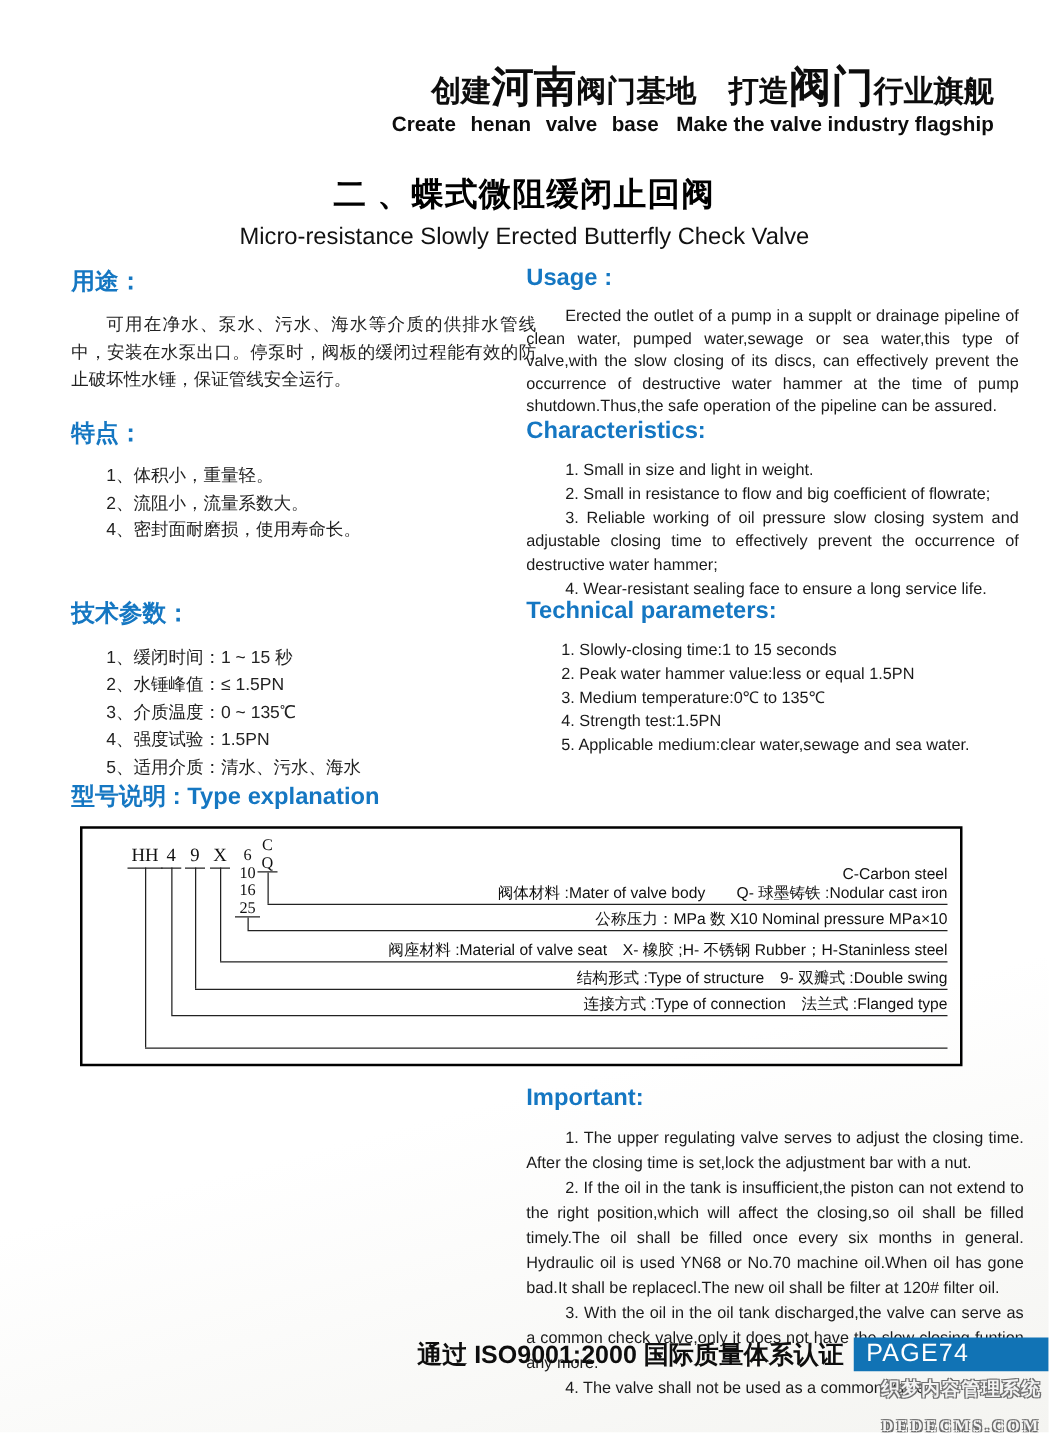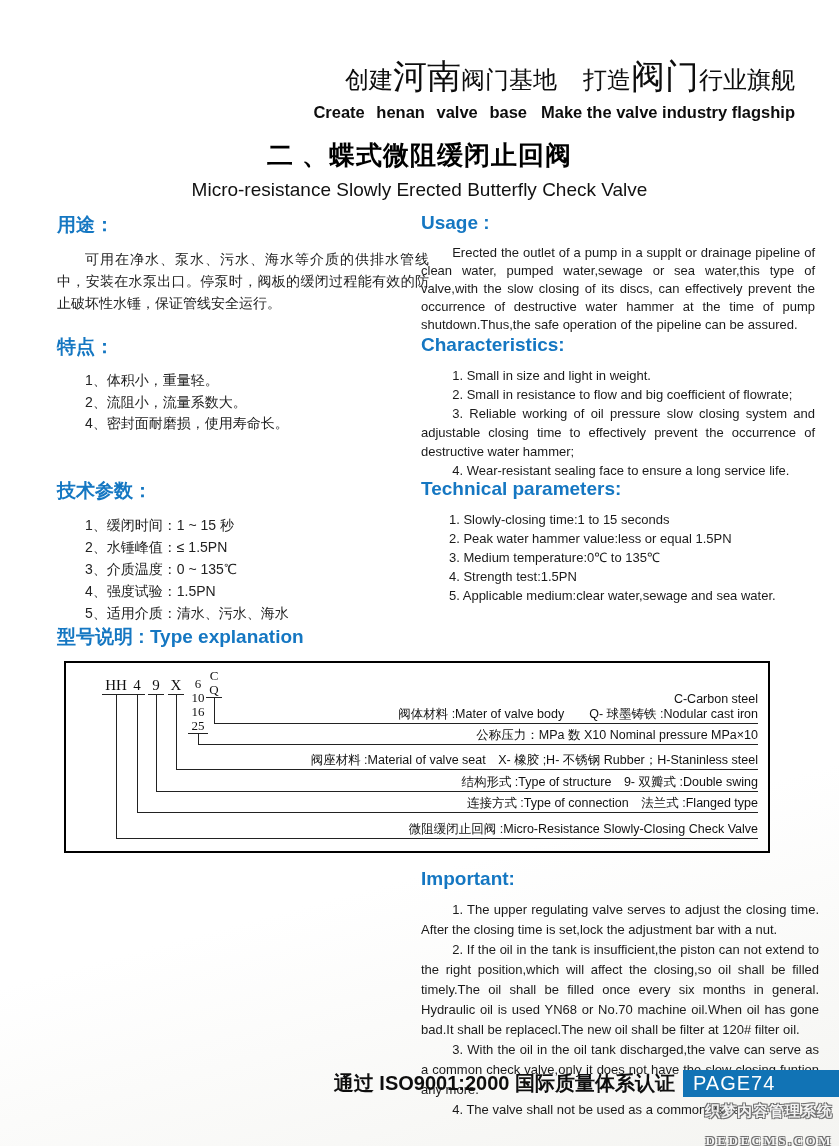--- a/index.html
+++ b/index.html
@@ -3,21 +3,21 @@
 <meta charset="utf-8">
 <style>
   html,body{margin:0;padding:0;background:#ffffff;}
   .page{
     position:relative;width:839px;height:1146px;margin:0 auto;
     background:linear-gradient(165deg,#ffffff 72%,#f4f4f1 100%);
     font-family:"Liberation Sans",sans-serif;color:#1c1c1c;overflow:hidden;
   }
   
   .hdr{position:absolute;top:56px;right:44px;text-align:right;color:#0d0d0d;}
-  .hdr .cn{font-weight:normal;line-height:40px;white-space:nowrap;}
+  .hdr .cn{font-weight:bold;line-height:28px;white-space:nowrap;}
   .hdr .cn .sm{font-size:24px;}
   .hdr .cn .lg{font-size:34px;}
   .hdr .cn .gap{display:inline-block;width:26px;}
   .hdr .en{font-size:16.5px;font-weight:bold;margin-top:0px;white-space:nowrap;}
   .hdr .en .wsp{word-spacing:7px;}
   .hdr .en .gap{display:inline-block;width:14px;}
   
   .titleblk{position:absolute;top:138px;left:0;width:100%;text-align:center;}
   .titleblk .t-cn{font-size:26px;font-weight:bold;color:#000;letter-spacing:1px;}
   .titleblk .t-en{font-size:19px;color:#111;margin-top:6px;}
@@ -158,23 +158,20 @@
       </div>
     <div class="rowlbl" style="top:90px;">
         <div>阀座材料 :Material of valve seat　X- 橡胶 ;H- 不锈钢 Rubber；H-Staninless steel</div>
       </div>
     <div class="rowlbl" style="top:112px;">
         <div>结构形式 :Type of structure　9- 双瓣式 :Double swing</div>
       </div>
     <div class="rowlbl" style="top:133px;">
         <div>连接方式 :Type of connection　法兰式 :Flanged type</div>
       </div>
-    <div class="rowlbl" style="top:159px;">
-        <div>微阻缓闭止回阀 :Micro-Resistance Slowly-Closing Check Valve</div>
-      </div>
   </div>
 
 
   <div class="sec imp" style="left:421px;top:868px;width:398px;">
     <h3>Important:</h3>
     <p>1. The upper regulating valve serves to adjust the closing time. After the closing time is set,lock the adjustment bar with a nut.</p>
     <p>2. If the oil in the tank is insufficient,the piston can not extend to the right position,which will affect the closing,so oil shall be filled timely.The oil shall be filled once every six months in general. Hydraulic oil is used YN68 or No.70 machine oil.When oil has gone bad.It shall be replacecl.The new oil shall be filter at 120# filter oil.</p>
     <p>3. With the oil in the oil tank discharged,the valve can serve as a common check valve,only it does not have the slow closing funtion any more.</p>
     <p>4. The valve shall not be used as a common valve.</p>
   </div>

